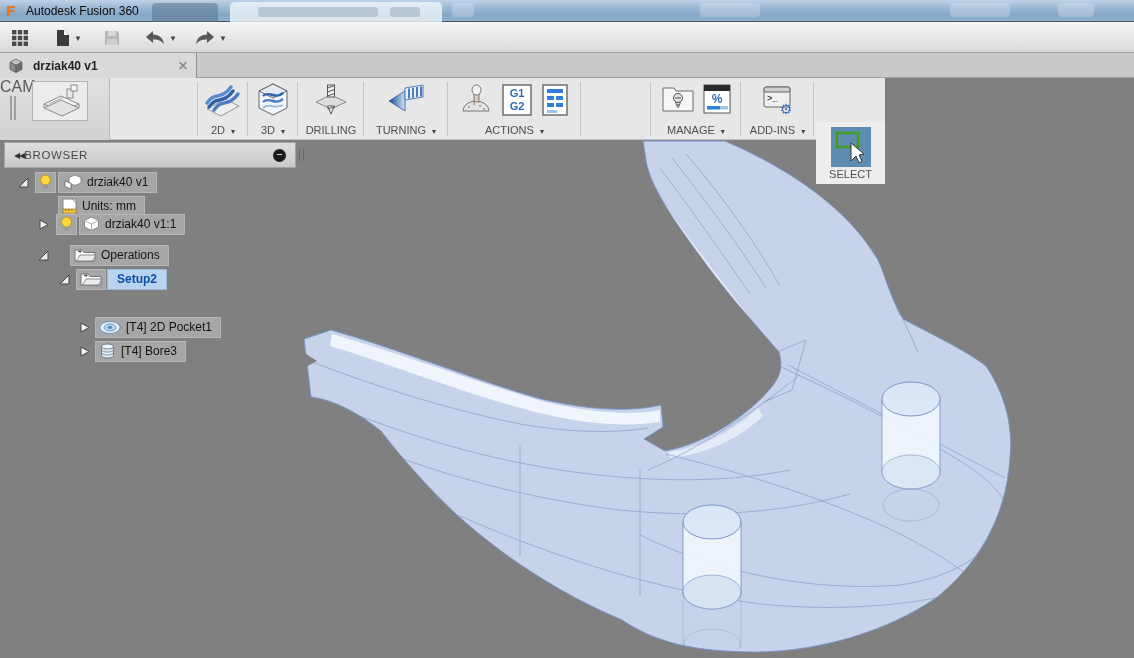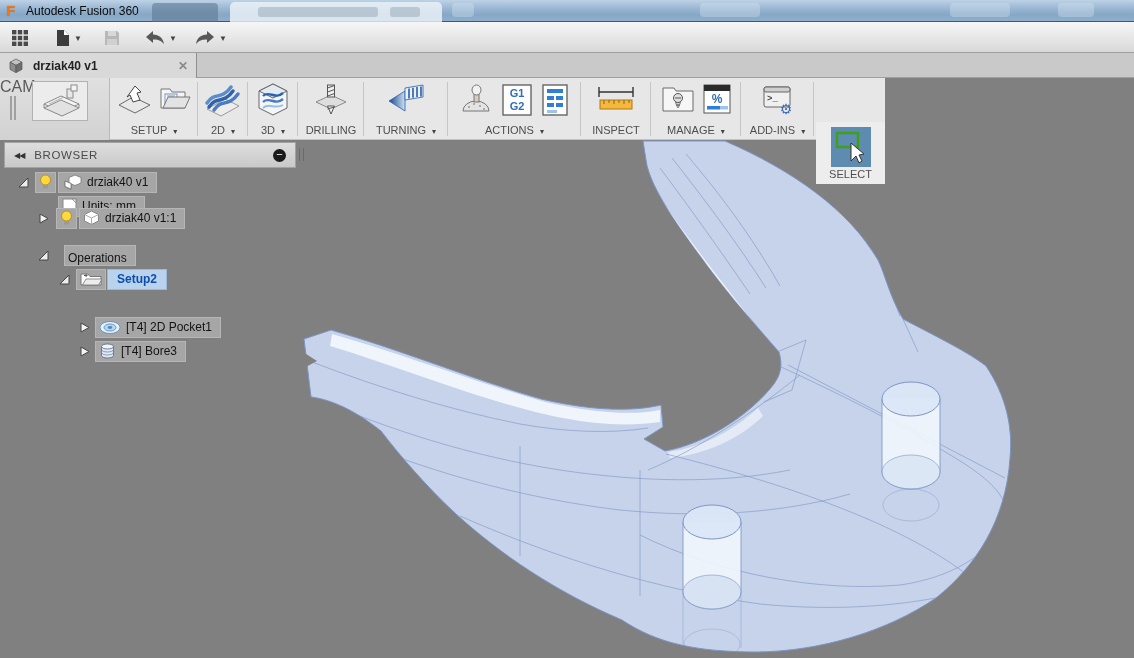--- a/index.html
+++ b/index.html
@@ -48,21 +48,21 @@
   .cam-button { position:absolute; left:32px; top:3px; width:56px; height:40px; background:#ececec;
     border:1px solid #b2b2b2; display:flex; align-items:center; justify-content:center; }
   .ribbon-grip { position:absolute; left:10px; top:18px; width:6px; height:24px;
     border-left:2px solid #a0a0a0; border-right:2px solid #a0a0a0; }
   .select-box { background:#ededed;margin-top:44px; }
 
   
   .browser-header { position:absolute; left:4px; top:142px; width:292px; height:26px;
     background:linear-gradient(180deg,#dedede,#c9c9c9); border:1px solid #a2a2a2;
     display:flex; align-items:center; padding:0 9px; z-index:20; }
-  .browser-title { font-size:11.5px; color:#4a4a4a; letter-spacing:.6px; margin-left:10px; }
+  .browser-title { font-size:11.5px; color:#4a4a4a; letter-spacing:.6px; }
   .collapse-glyph { font-size:8px; color:#333; letter-spacing:-1px; }
   .hide-btn { margin-left:auto; width:13px; height:13px; border-radius:50%; background:#1a1a1a;
     color:#fff; font-size:11px; line-height:11px; text-align:center; }
   .panel-grip { position:absolute; left:299px; top:148px; width:5px; height:13px;
     border-left:1px solid #6a6a6a; border-right:1px solid #6a6a6a; z-index:20; }
 
   .tree-row { position:absolute; height:22px; display:flex; align-items:center; z-index:20; }
   .tw { display:inline-flex; align-items:center; justify-content:center; width:14px; height:14px; }
   .chip { display:inline-flex; align-items:center; gap:5px; height:21px; padding:0 8px 0 3px;
     background:#a6a6a6; border:1px solid #b6b6b6; color:#131313; font-size:12px; white-space:nowrap; }
@@ -170,36 +170,20 @@
     <div class="ribbon-sep" style="left:197px;"></div>
     <div class="ribbon-sep" style="left:247px;"></div>
     <div class="ribbon-sep" style="left:297px;"></div>
     <div class="ribbon-sep" style="left:363px;"></div>
     <div class="ribbon-sep" style="left:447px;"></div>
     <div class="ribbon-sep" style="left:580px;"></div>
     <div class="ribbon-sep" style="left:650px;"></div>
     <div class="ribbon-sep" style="left:740px;"></div>
     <div class="ribbon-sep" style="left:813px;"></div>
 
-    <div class="rgroup" style="left:112px; width:84px;">
-      <div class="icons">
-        <svg width="35" height="32" viewBox="0 0 35 32">
-          <polygon points="2,22 16,14 33,22 18,30" fill="#e8e8e8" stroke="#6a6a6a"></polygon>
-          <path d="M10,14 L18,3 L24,9 L20,10 L23,17 L16,19 L13,12 Z" fill="#ffffff" stroke="#444" stroke-width="1"></path>
-        </svg>
-        <svg width="32" height="30" viewBox="0 0 32 30">
-          <path d="M2,6 L11,6 L13,9 L26,9 L26,25 L2,25 Z" fill="#f5f5f5" stroke="#777"></path>
-          <rect x="6" y="11" width="12" height="10" fill="#fff" stroke="#6f94bd"></rect>
-          <path d="M8,13 h8 M8,16 h8 M8,19 h5" stroke="#6f94bd" fill="none"></path>
-          <polygon points="4,25 9,14 31,14 26,25" fill="#e3e3e3" stroke="#777"></polygon>
-        </svg>
-      </div>
-      <div class="rlabel"><span>SETUP</span>
-        <span class="caret">▾</span></div>
-    </div>
 
     <div class="rgroup" style="left:199px; width:48px;">
       <div class="icons">
         <svg width="36" height="34" viewBox="0 0 36 34">
           <polygon points="2,26 20,16 34,23 16,33" fill="#ededed" stroke="#9a9a9a"></polygon>
           <path d="M4,24 C12,12 18,22 28,8" stroke="#2f62ac" stroke-width="3.4" fill="none" stroke-linecap="round"></path>
           <path d="M9,27 C17,15 23,25 33,11" stroke="#4a7cc4" stroke-width="3.4" fill="none" stroke-linecap="round"></path>
           <path d="M2,20 C10,8 16,18 26,4" stroke="#5b8ccd" stroke-width="3.4" fill="none" stroke-linecap="round"></path>
         </svg>
       </div>
@@ -275,32 +259,20 @@
             <rect x="16" y="13" width="7" height="4" fill="#2f7ed8"></rect>
           <rect x="7" y="20" width="7" height="4" fill="#2f7ed8"></rect>
             <rect x="16" y="20" width="7" height="4" fill="#2f7ed8"></rect>
           <rect x="7" y="27" width="10" height="3" fill="#9cc3e8"></rect>
         </svg>
       </div>
       <div class="rlabel"><span>ACTIONS</span>
         <span class="caret">▾</span></div>
     </div>
 
-    <div class="rgroup" style="left:582px; width:68px;">
-      <div class="icons">
-        <svg width="40" height="32" viewBox="0 0 40 32">
-          <line x1="3" y1="9" x2="37" y2="9" stroke="#333" stroke-width="1.4"></line>
-          <line x1="3" y1="4" x2="3" y2="14" stroke="#333" stroke-width="1.4"></line>
-          <line x1="37" y1="4" x2="37" y2="14" stroke="#333" stroke-width="1.4"></line>
-          <rect x="4" y="17" width="32" height="9" fill="#f5b83d" stroke="#a87c18"></rect>
-          <path d="M8,17 v4 M13,17 v3 M18,17 v4 M23,17 v3 M28,17 v4 M33,17 v3" stroke="#8a6512" fill="none"></path>
-        </svg>
-      </div>
-      <div class="rlabel"><span>INSPECT</span></div>
-    </div>
 
     <div class="rgroup" style="left:652px; width:88px;">
       <div class="icons">
         <svg width="34" height="32" viewBox="0 0 34 32">
           <path d="M2,5 L13,5 L15,8 L32,8 L32,28 L2,28 Z" fill="#f6f6f6" stroke="#6a6a6a"></path>
           <circle cx="17" cy="15" r="4.5" fill="#e0e0e0" stroke="#555"></circle>
           <line x1="14" y1="15" x2="20" y2="15" stroke="#555"></line>
           <path d="M14.5,19.5 h5 l-1,2.5 h-3 l-1,-2.5 M15.5,22 h3 l-1,2.5 h-1 Z" fill="#cfcfcf" stroke="#555" stroke-width=".7"></path>
         </svg>
         <svg width="30" height="32" viewBox="0 0 30 32">
@@ -430,21 +402,21 @@
       <svg width="15" height="17">
         <rect x="1" y="1" width="13" height="15" fill="#ffffff" stroke="#888"></rect>
         <polygon points="10,1 14,1 14,5" fill="#dddddd" stroke="#888" stroke-width=".7"></polygon>
         <rect x="1" y="11" width="13" height="4" fill="#f6c83c" stroke="#a87c18" stroke-width=".7"></rect>
         <path d="M4,11 v2 M7,11 v2 M10,11 v2" stroke="#8a6512" fill="none"></path>
       </svg>
       <span>Units: mm</span>
     </span>
   </div>
 
-  <div class="tree-row" style="left:36px; top:207px;">
+  <div class="tree-row" style="left:36px; top:213px;">
     <span class="tw">
       <svg width="13" height="13">
           <polygon points="3,2 11,6.5 3,11" fill="rgba(255,255,255,.9)" stroke="#444"></polygon>
         </svg>
     </span>
     <span class="chip mini" style="margin-left:6px;">
       <svg width="13" height="16">
         <circle cx="6.5" cy="6" r="5" fill="#ffd83c" stroke="#b8912a"></circle>
         <rect x="4" y="11" width="5" height="3.5" fill="#9a9a9a"></rect>
       </svg>
@@ -457,21 +429,21 @@
       <span>drziak40 v1:1</span>
     </span>
   </div>
 
   <div class="tree-row" style="left:36px; top:244px;">
     <span class="tw">
       <svg width="13" height="13">
           <polygon points="2,11 11,11 11,2" fill="rgba(255,255,255,.85)" stroke="#444"></polygon>
         </svg>
     </span>
-    <span class="chip" style="margin-left:14px;flex-direction:column;">
+    <span class="chip" style="margin-left:20px;">
       <svg width="22" height="16">
         <path d="M1,3 L8,3 L10,5.5 L21,5.5 L21,14 L1,14 Z" fill="#fcfcfc" stroke="#777"></path>
         <polygon points="2.5,14 6,8 22,8 18.5,14" fill="#ececec" stroke="#777" stroke-width=".8"></polygon>
         <path d="M4,4.5 l3,0 l-1.2,-1.4 M7,4.5 l-1.2,1.4" stroke="#444" fill="none" stroke-width=".9"></path>
       </svg>
       <span>Operations</span>
     </span>
   </div>
 
   <div class="tree-row" style="left:57px; top:268px;">

